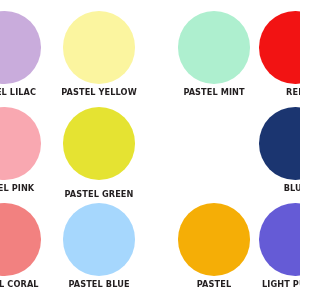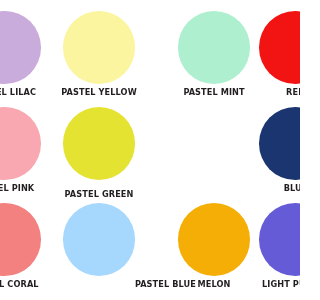--- a/index.html
+++ b/index.html
@@ -116,26 +116,26 @@
 
   <div class="swatch-row row-3">
 
     <div class="swatch col-1">
       <span class="colour-dot" style="background: rgb(242, 129, 128);"></span>
       <span class="colour-label" style="color: rgb(35, 31, 32);">PASTEL CORAL</span>
     </div>
 
     <div class="swatch col-2">
       <span class="colour-dot" style="background: rgb(166, 215, 253);"></span>
-      <span class="colour-label" style="color: rgb(35, 31, 32); text-align: right;">PASTEL BLUE</span>
+      <span class="colour-label" style="color: rgb(35, 31, 32);">PASTEL BLUE</span>
     </div>
 
     <div class="swatch col-3">
       <span class="colour-dot" style="background: rgb(245, 174, 6);"></span>
-      <span class="colour-label" style="color: rgb(35, 31, 32);">MELON</span>
+      <span class="colour-label" style="color: rgb(35, 31, 32);">PASTEL</span>
     </div>
 
     <div class="swatch col-4">
       <span class="colour-dot" style="background: rgb(101, 91, 214);"></span>
       <span class="colour-label" style="color: rgb(35, 31, 32);">LIGHT PURPLE</span>
     </div>
 
   </div>
 
 </div>

